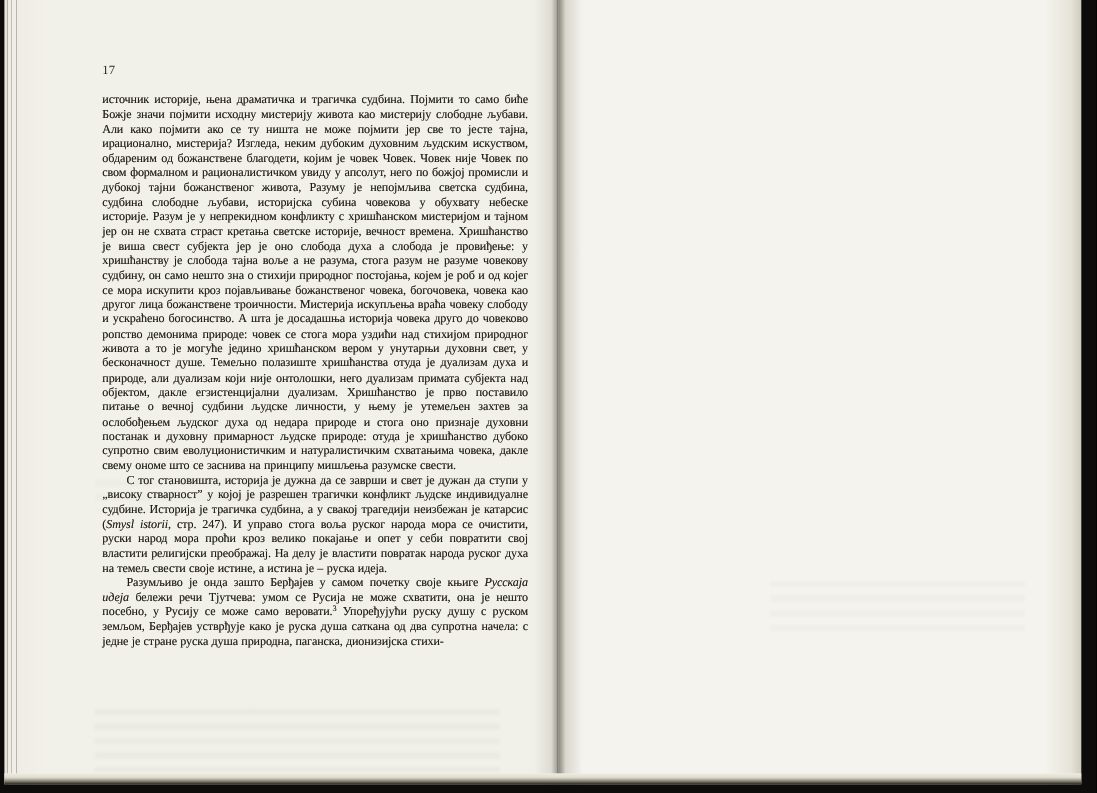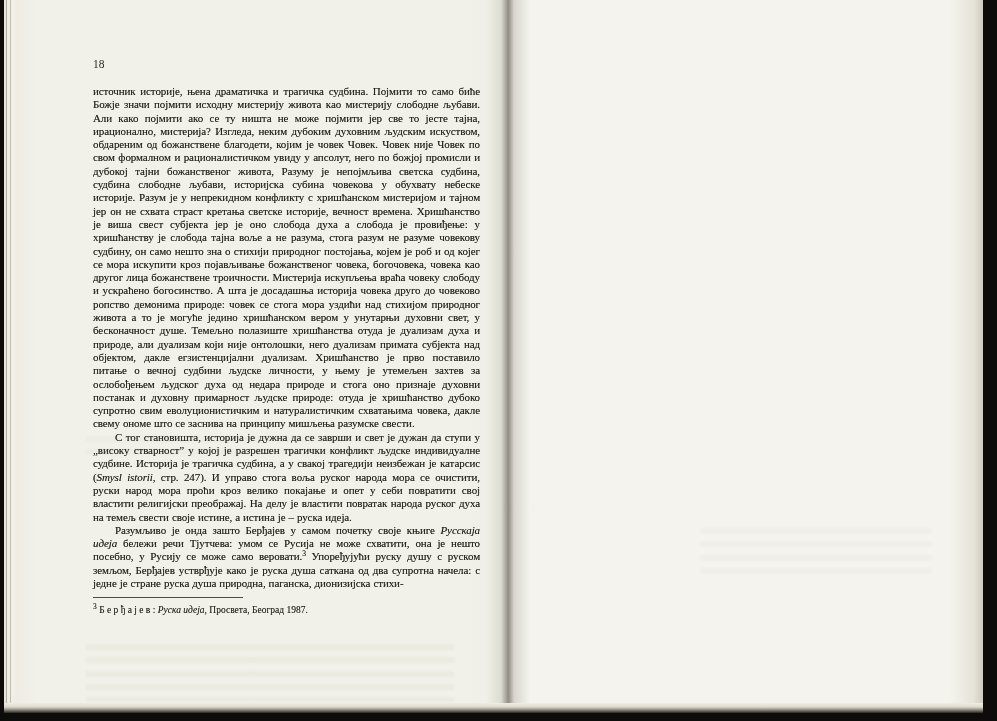--- a/index.html
+++ b/index.html
@@ -62,30 +62,26 @@
   .ghost-3{left:700px;top:528px;width:232px;height:46px;opacity:.3;}
 </style>
 </head>
 <body>
 
 <div class="scene">
   <div class="edge-left"></div>
 
   <div class="page page-left">
     <div class="content content-left">
-      <p class="pagenum">18</p>
+      <p class="pagenum">17</p>
       <div id="left-paragraphs">
           <p class="para"><span>источник историје, њена драматичка и трагичка судбина. Појмити то само биће Божје значи појмити исходну мистерију живота као мистерију слободне љубави. Али како појмити ако се ту ништа не може појмити јер све то јесте тајна, ирационално, мистерија? Изгледа, неким дубоким духовним људским искуством, обдареним од божанствене благодети, којим је човек Човек. Човек није Човек по свом формалном и рационалистичком увиду у апсолут, него по божјој промисли и дубокој тајни божанственог живота, Разуму је непојмљива светска судбина, судбина слободне љубави, историјска субина човекова у обухвату небеске историје. Разум је у непрекидном конфликту с хришћанском мистеријом и тајном јер он не схвата страст кретања светске историје, вечност времена. Хришћанство је виша свест субјекта јер је оно слобода духа а слобода је провиђење: у хришћанству је слобода тајна воље а не разума, стога разум не разуме човекову судбину, он само нешто зна о стихији природног постојања, којем је роб и од којег се мора искупити кроз појављивање божанственог човека, богочовека, човека као другог лица божанствене троичности. Мистерија искупљења враћа човеку слободу и ускраћено богосинство. А шта је досадашња историја човека друго до човеково ропство демонима природе: човек се стога мора уздићи над стихијом природног живота а то је могуће једино хришћанском вером у унутарњи духовни свет, у бесконачност душе. Темељно полазиште хришћанства отуда је дуализам духа и природе, али дуализам који није онтолошки, него дуализам примата субјекта над објектом, дакле егзистенцијални дуализам. Хришћанство је прво поставило питање о вечној судбини људске личности, у њему је утемељен захтев за ослобођењем људског духа од недара природе и стога оно признаје духовни постанак и духовну примарност људске природе: отуда је хришћанство дубоко супротно свим еволуционистичким и натуралистичким схватањима човека, дакле свему ономе што се заснива на принципу мишљења разумске свести.</span></p>
           <p class="para indent"><span>С тог становишта, историја је дужна да се заврши и свет је дужан да ступи у „високу стварност” у којој је разрешен трагички конфликт људске индивидуалне судбине. Историја је трагичка судбина, а у свакој трагедији неизбежан је катарсис (</span><em>Smysl istorii</em><span>, стр. 247). И управо стога воља руског народа мора се очистити, руски народ мора проћи кроз велико покајање и опет у себи повратити свој властити религијски преображај. На делу је властити повратак народа руског духа на темељ свести своје истине, а истина је – руска идеја.</span></p>
           <p class="para indent"><span>Разумљиво је онда зашто Берђајев у самом почетку своје књиге </span><em>Русскаја идеја</em><span> бележи речи Тјутчева: умом се Русија не може схватити, она је нешто посебно, у Русију се може само веровати.</span><sup>3</sup><span> Упоређујући руску душу с руском земљом, Берђајев устврђује како је руска душа саткана од два супротна начела: с једне је стране руска душа природна, паганска, дионизијска стихи-</span></p>
         </div>
-      <div class="footnote">
-        <div class="fn-rule"></div>
-        <p class="fn" id="footnote-line"><sup>3</sup><span> Б е р ђ а ј е в :  </span><em>Руска идеја</em><span>, Просвета, Београд 1987.</span></p>
-      </div>
     </div>
   </div>
 
   <div class="page page-right">
     
   </div>
 
   <div class="gutter-shadow"></div>
   <div class="ghost ghost-1"></div>
   <div class="ghost ghost-2"></div>

